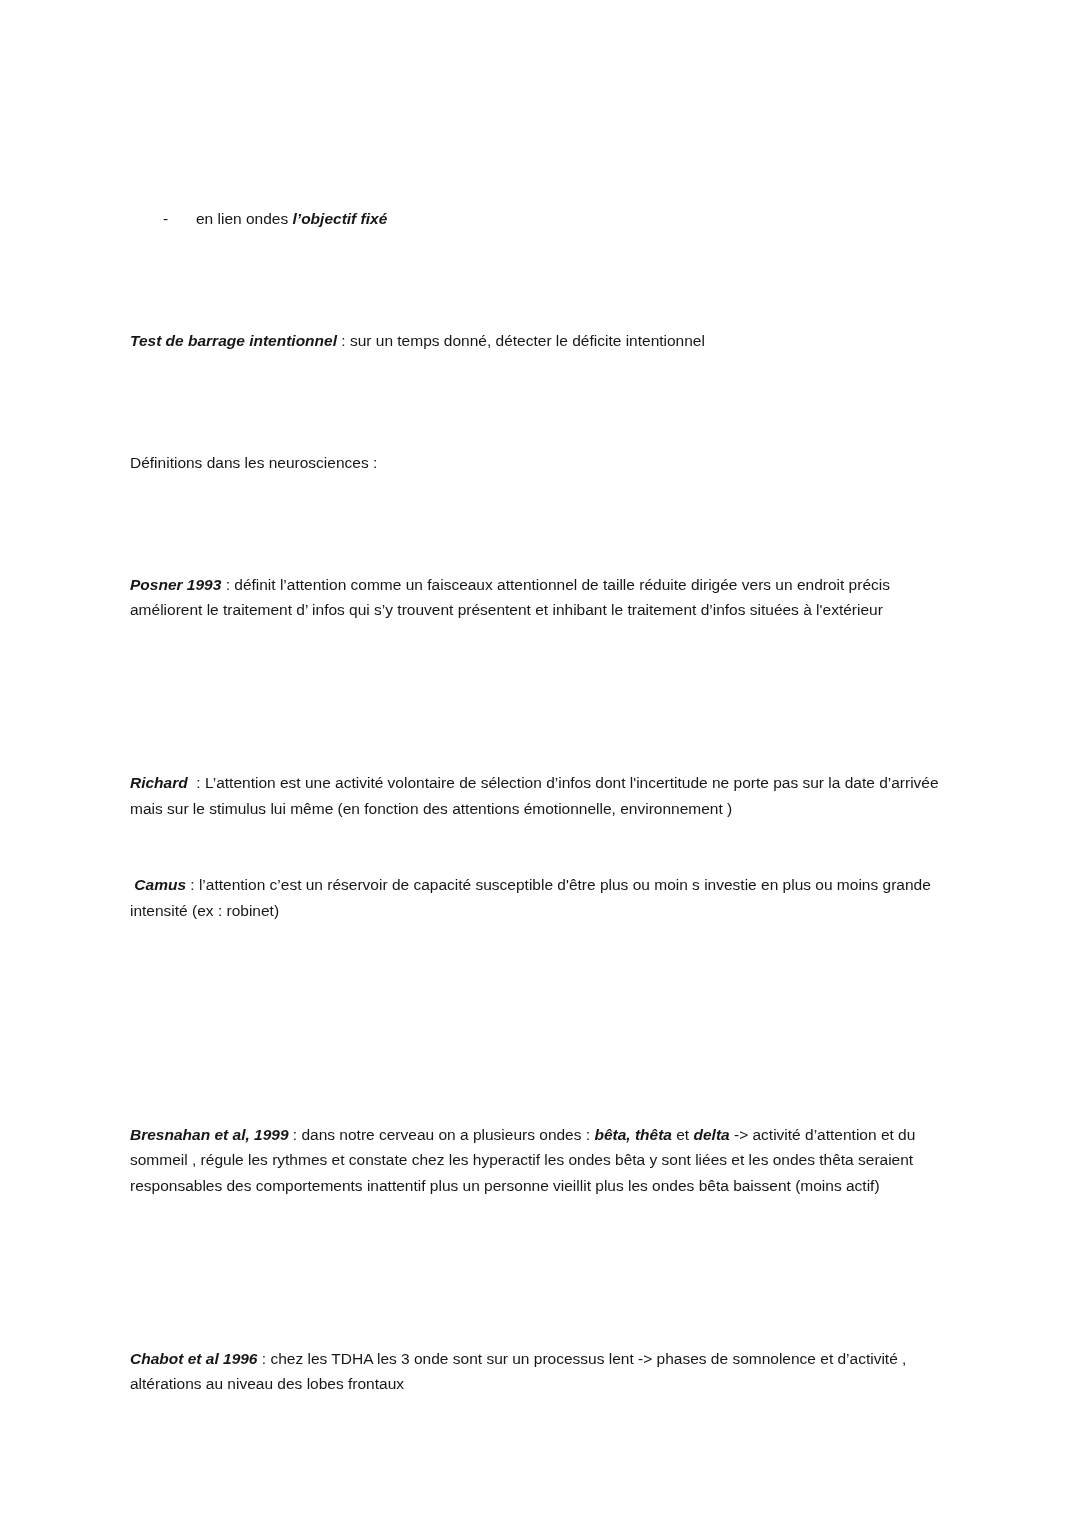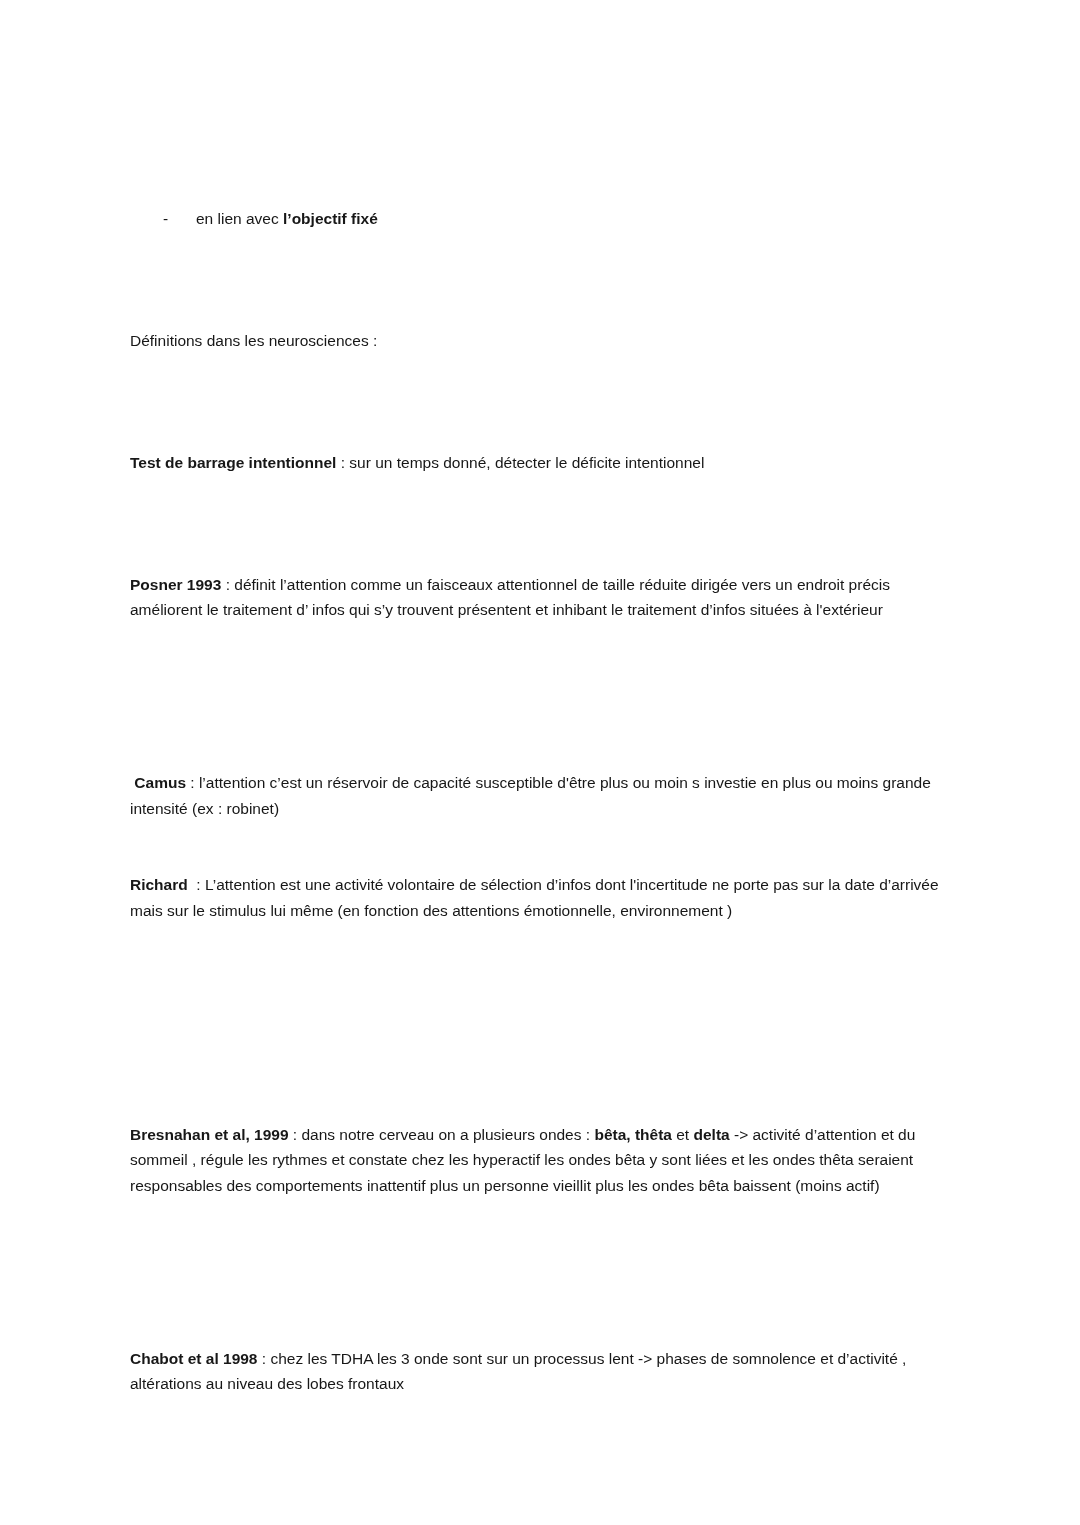--- a/index.html
+++ b/index.html
@@ -19,52 +19,52 @@
   }
   .content {
     padding: 129px 128px 0 130px;
     color: #171717;
     font-size: 15.5px;
     line-height: 25.5px;
     white-space: pre-wrap;
   }
   .block { margin: 0; }
   .sp   { margin-top: 20px; }   
-  .bi   { font-weight: 700; }
+  .bi   { font-weight: 700; font-style: italic; }
   .li { display: flex; padding-left: 33px; }
   .li .marker { width: 33px; flex: none; }
   .li .li-body { flex: 1; }
 </style>
 </head>
 <body>
 
 <main class="page">
   <section class="content">
 
     <div class="block li">
       <span class="marker">-</span>
-      <span class="li-body"><span>en lien avec </span><span class="bi">l’objectif fixé</span></span>
+      <span class="li-body"><span>en lien ondes </span><span class="bi">l’objectif fixé</span></span>
     </div>
 
+    <p class="block sp"><span class="bi">Test de barrage intentionnel</span><span> : sur un temps donné, détecter le déficite intentionnel</span></p>
+
     <p class="block sp">Définitions dans les neurosciences :</p>
-
-    <p class="block sp"><span class="bi">Test de barrage intentionnel</span><span> : sur un temps donné, détecter le déficite intentionnel</span></p>
 
     <p class="block sp"><span class="bi">Posner 1993</span><span> : définit l’attention comme un faisceaux attentionnel de taille réduite dirigée vers un endroit précis améliorent le traitement d’ infos qui s’y trouvent présentent et inhibant le traitement d’infos situées à l'extérieur</span></p>
 
     <div class="block sp">
+      <p class="block"><span class="bi">Richard</span><span>  : L’attention est une activité volontaire de sélection d’infos dont l'incertitude ne porte pas sur la date d’arrivée mais sur le stimulus lui même (en fonction des attentions émotionnelle, environnement )</span></p>
       <p class="block"><span class="bi"> Camus</span><span> : l’attention c’est un réservoir de capacité susceptible d'être plus ou moin s investie en plus ou moins grande intensité (ex : robinet)</span></p>
-      <p class="block"><span class="bi">Richard</span><span>  : L’attention est une activité volontaire de sélection d’infos dont l'incertitude ne porte pas sur la date d’arrivée mais sur le stimulus lui même (en fonction des attentions émotionnelle, environnement )</span></p>
     </div>
 
     <div class="block sp">
       <p class="block"><span class="bi">Bresnahan et al, 1999</span><span> : dans notre cerveau on a plusieurs ondes : </span><span class="bi">bêta, thêta</span><span> et </span><span class="bi">delta</span><span> -&gt; activité d’attention et du sommeil , régule les rythmes et constate chez les hyperactif les ondes bêta y sont liées et les ondes thêta seraient responsables des comportements inattentif plus un personne vieillit plus les ondes bêta baissent (moins actif)</span></p>
     </div>
 
-    <p class="block sp"><span class="bi">Chabot et al 1998</span><span> : chez les TDHA les 3 onde sont sur un processus lent -&gt; phases de somnolence et d’activité , altérations au niveau des lobes frontaux</span></p>
+    <p class="block sp"><span class="bi">Chabot et al 1996</span><span> : chez les TDHA les 3 onde sont sur un processus lent -&gt; phases de somnolence et d’activité , altérations au niveau des lobes frontaux</span></p>
 
     
 
     
 
     
 
     
 
     

